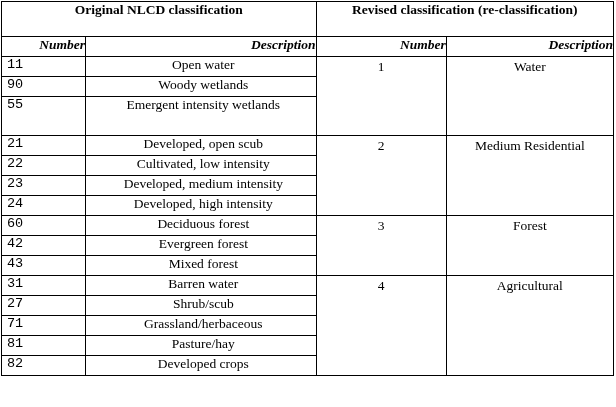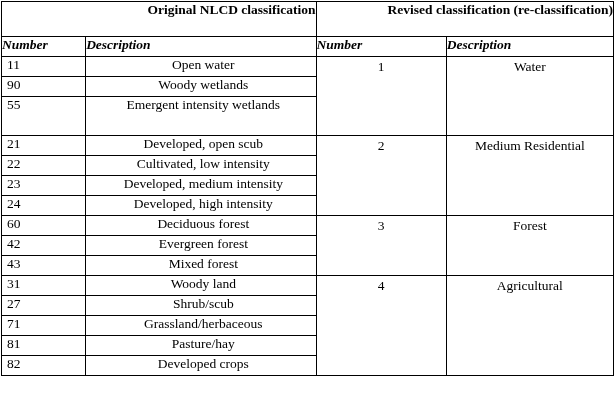--- a/index.html
+++ b/index.html
@@ -26,46 +26,47 @@
     margin: 1px 0 0 1px;
     table-layout: fixed;
   }
   table.nlcd th, table.nlcd td {
     border: 1px solid #000000;
     padding: 0;
     vertical-align: top;
   }
   
   .grp-head {
-    text-align: right;
+    text-align: center;
     font-weight: bold;
     font-size: 13.5px;
     line-height: 1.25;
     padding: 4px 4px 5px 4px;
     height: 34px;
     vertical-align: middle;
   }
   
   .sub-head {
-    text-align: left;
+    text-align: right;
     font-style: italic;
     font-size: 13.5px;
     padding: 2px 3px 3px 3px;
     height: 19px;
     vertical-align: middle;
   }
   .cell {
     font-size: 13.5px;
     line-height: 1.2;
     padding: 2px 4px 2px 4px;
     height: 19px;
   }
   .cell.num-left {
     text-align: left;
     padding-left: 5px;
+    font-family: Liberation Mono, monospace;
   }
   .cell.desc-left {
     text-align: center;
     padding-left: 5px;
   }
   .cell.center {
     text-align: center;
     vertical-align: top;
     padding-top: 2px;
   }
@@ -146,21 +147,21 @@
         <td class="cell num-left">42</td>
         <td class="cell desc-left">Evergreen forest</td>
       </tr>
       <tr>
         <td class="cell num-left">43</td>
         <td class="cell desc-left">Mixed forest</td>
       </tr>
 
       <tr>
         <td class="cell num-left">31</td>
-        <td class="cell desc-left">Woody land</td>
+        <td class="cell desc-left">Barren water</td>
         <td class="cell center" rowspan="5">4</td>
         <td class="cell center" rowspan="5">Agricultural</td>
       </tr>
       <tr>
         <td class="cell num-left">27</td>
         <td class="cell desc-left">Shrub/scub</td>
       </tr>
       <tr>
         <td class="cell num-left">71</td>
         <td class="cell desc-left">Grassland/herbaceous</td>

